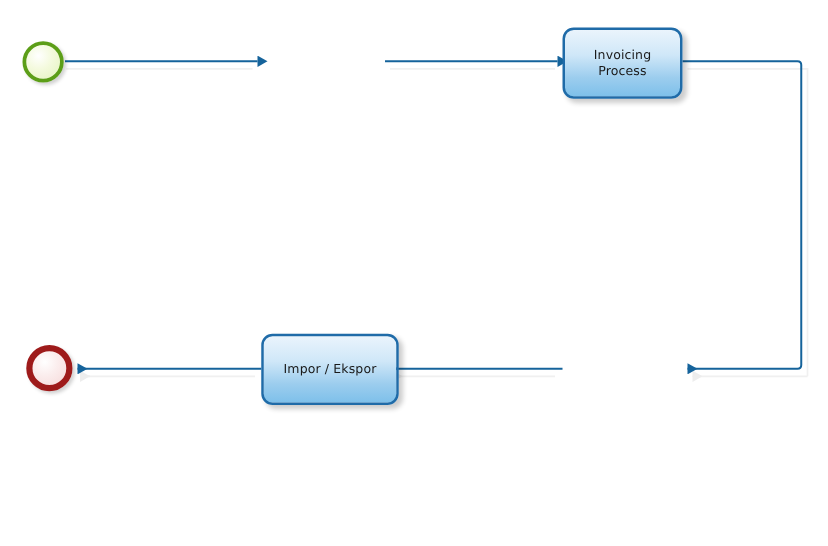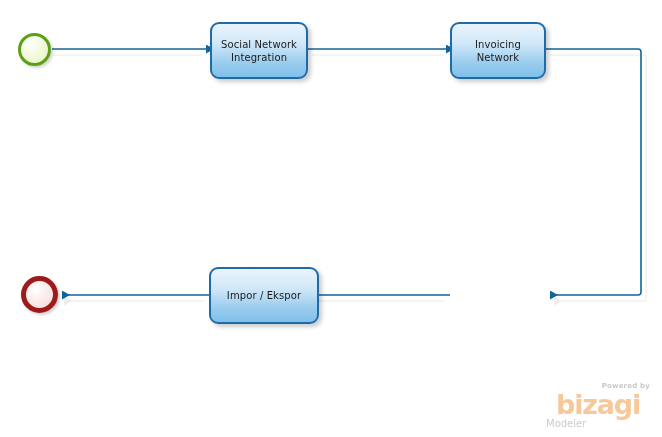--- a/index.html
+++ b/index.html
@@ -157,36 +157,27 @@
       <path d="M450,295 L311,295" stroke="#15639b" stroke-width="1.6" fill="none" marker-end="url(#arrow-left)"></path>
     </g>
 
     <g>
       <path d="M209,295 L62,295" stroke="#15639b" stroke-width="1.6" fill="none" marker-end="url(#arrow-left)"></path>
     </g>
   </svg>
 
   <div class="event event-start" style="left:18px; top:33px; width:33px; height:33px;"></div>
 
-  <div class="task" style="left:210px; top:22px; width:98px; height:57px;">
-    <span class="task-label">Social Network
-Integration</span>
-  </div>
 
   <div class="task" style="left:450px; top:22px; width:96px; height:57px;">
     <span class="task-label">Invoicing
-Network</span>
+Process</span>
   </div>
 
 
   <div class="task" style="left:209px; top:267px; width:110px; height:57px;">
     <span class="task-label">Impor / Ekspor</span>
   </div>
 
   <div class="event event-end" style="left:21px; top:276px; width:37px; height:37px;"></div>
 
-  <div id="branding">
-    <div class="powered">Powered by</div>
-    <div class="wordmark">bizagi</div>
-    <div class="modeler">Modeler</div>
-  </div>
 
 </div>
 
 </body></html>

